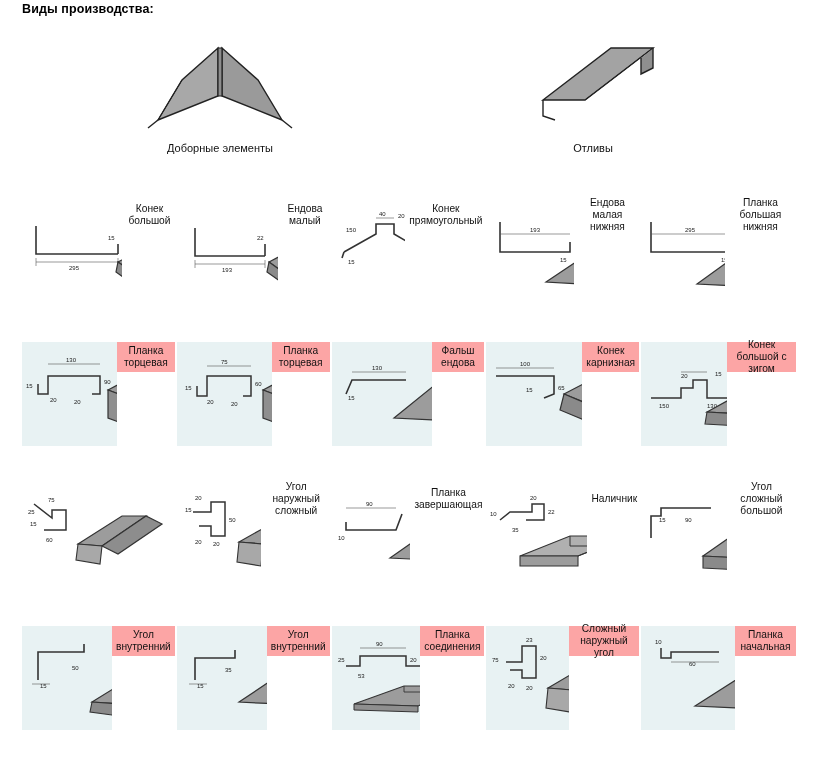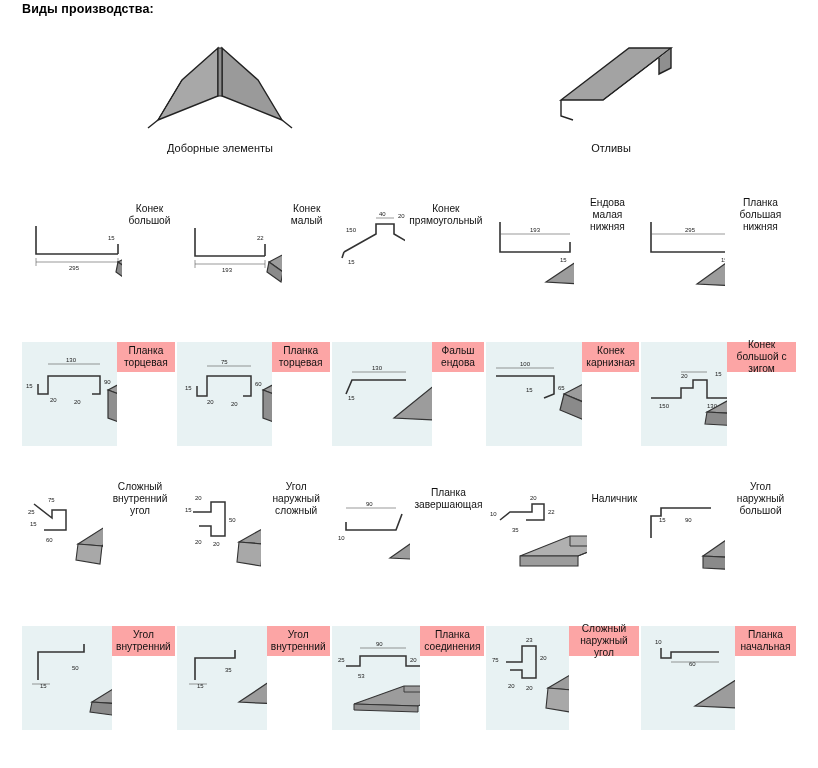--- a/index.html
+++ b/index.html
@@ -28,21 +28,21 @@
     left: 0; top: 24px;
     width: 818px; height: 164px;
   }
   .showcase-cell {
     position: absolute;
     top: 0;
     width: 300px; height: 164px;
     text-align: center;
   }
   .showcase-cell.left { left: 70px; }
-  .showcase-cell.right { left: 461px; }
+  .showcase-cell.right { left: 443px; }
   .showcase-art {
     height: 118px;
     display: flex; align-items: center; justify-content: center;
   }
   .showcase-label {
     font-size: 11px;
     color: #111;
   }
 
   
@@ -161,21 +161,21 @@
             <polyline points="88,56 88,44" fill="none" stroke="#333" stroke-width="1.6"></polyline>
             <line x1="18" y1="64" x2="88" y2="64" stroke="#555" stroke-width="0.6"></line>
             <line x1="18" y1="60" x2="18" y2="68" stroke="#555" stroke-width="0.6"></line>
             <line x1="88" y1="60" x2="88" y2="68" stroke="#555" stroke-width="0.6"></line>
             <text x="80" y="40" font-size="6" fill="#222" font-family="Liberation Sans, sans-serif">22</text>
             <text x="45" y="72" font-size="6" fill="#222" font-family="Liberation Sans, sans-serif">193</text>
             <polygon points="92,62 134,40 146,48 106,72" fill="#9c9c9c" stroke="#333" stroke-width="1.2"></polygon>
             <polygon points="92,62 106,72 104,82 90,72" fill="#8a8a8a" stroke="#333" stroke-width="1.2"></polygon>
           </svg>
         </div>
-        <div class="caption">Конек малый</div>
+        <div class="caption">Ендова малый</div>
       </div>
 
       <div class="cell">
         <div class="art">
           <svg width="155" height="104" viewBox="0 0 155 104">
             <polyline points="12,52 44,34 44,24 62,24 62,34 86,48" fill="none" stroke="#333" stroke-width="1.6"></polyline>
             <polyline points="12,52 10,58" fill="none" stroke="#333" stroke-width="1.6"></polyline>
             <line x1="44" y1="18" x2="62" y2="18" stroke="#555" stroke-width="0.6"></line>
             <text x="47" y="16" font-size="6" fill="#222" font-family="Liberation Sans, sans-serif">40</text>
             <text x="66" y="18" font-size="6" fill="#222" font-family="Liberation Sans, sans-serif">20</text>
@@ -313,21 +313,20 @@
             <polyline points="12,20 30,34 30,26 44,26 44,46 22,46" fill="none" stroke="#333" stroke-width="1.5"></polyline>
             <text x="6" y="30" font-size="6" fill="#222" font-family="Liberation Sans, sans-serif">25</text>
             <text x="26" y="18" font-size="6" fill="#222" font-family="Liberation Sans, sans-serif">75</text>
             <text x="8" y="42" font-size="6" fill="#222" font-family="Liberation Sans, sans-serif">15</text>
             <text x="24" y="58" font-size="6" fill="#222" font-family="Liberation Sans, sans-serif">60</text>
             <polygon points="56,60 100,32 124,32 80,62" fill="#9c9c9c" stroke="#333" stroke-width="1.2"></polygon>
             <polygon points="80,62 124,32 140,40 96,70" fill="#8d8d8d" stroke="#333" stroke-width="1.2"></polygon>
             <polygon points="56,60 80,62 78,80 54,76" fill="#a8a8a8" stroke="#333" stroke-width="1.1"></polygon>
           </svg>
         </div>
-        <div class="caption">Сложный внутренний угол</div>
       </div>
 
       <div class="cell">
         <div class="art">
           <svg width="155" height="104" viewBox="0 0 155 104">
             <polyline points="16,28 34,28 34,18 48,18 48,52 34,52 34,42 22,42" fill="none" stroke="#333" stroke-width="1.5"></polyline>
             <text x="18" y="16" font-size="6" fill="#222" font-family="Liberation Sans, sans-serif">20</text>
             <text x="8" y="28" font-size="6" fill="#222" font-family="Liberation Sans, sans-serif">15</text>
             <text x="52" y="38" font-size="6" fill="#222" font-family="Liberation Sans, sans-serif">50</text>
             <text x="18" y="60" font-size="6" fill="#222" font-family="Liberation Sans, sans-serif">20</text>
@@ -373,21 +372,21 @@
       <div class="cell">
         <div class="art">
           <svg width="155" height="104" viewBox="0 0 155 104">
             <polyline points="10,54 10,32 20,32 20,24 70,24" fill="none" stroke="#333" stroke-width="1.6"></polyline>
             <text x="18" y="38" font-size="6" fill="#222" font-family="Liberation Sans, sans-serif">15</text>
             <text x="44" y="38" font-size="6" fill="#222" font-family="Liberation Sans, sans-serif">90</text>
             <polygon points="62,72 108,40 146,40 100,74" fill="#9c9c9c" stroke="#333" stroke-width="1.2"></polygon>
             <polygon points="62,72 100,74 100,86 62,84" fill="#8a8a8a" stroke="#333" stroke-width="1.1"></polygon>
           </svg>
         </div>
-        <div class="caption">Угол наружный большой</div>
+        <div class="caption">Угол сложный большой</div>
       </div>
     </div>
 
     <div class="sep"></div>
 
     <div class="grid-row row-shaded">
 
       <div class="cell">
         <div class="art">
           <svg width="155" height="104" viewBox="0 0 155 104">

